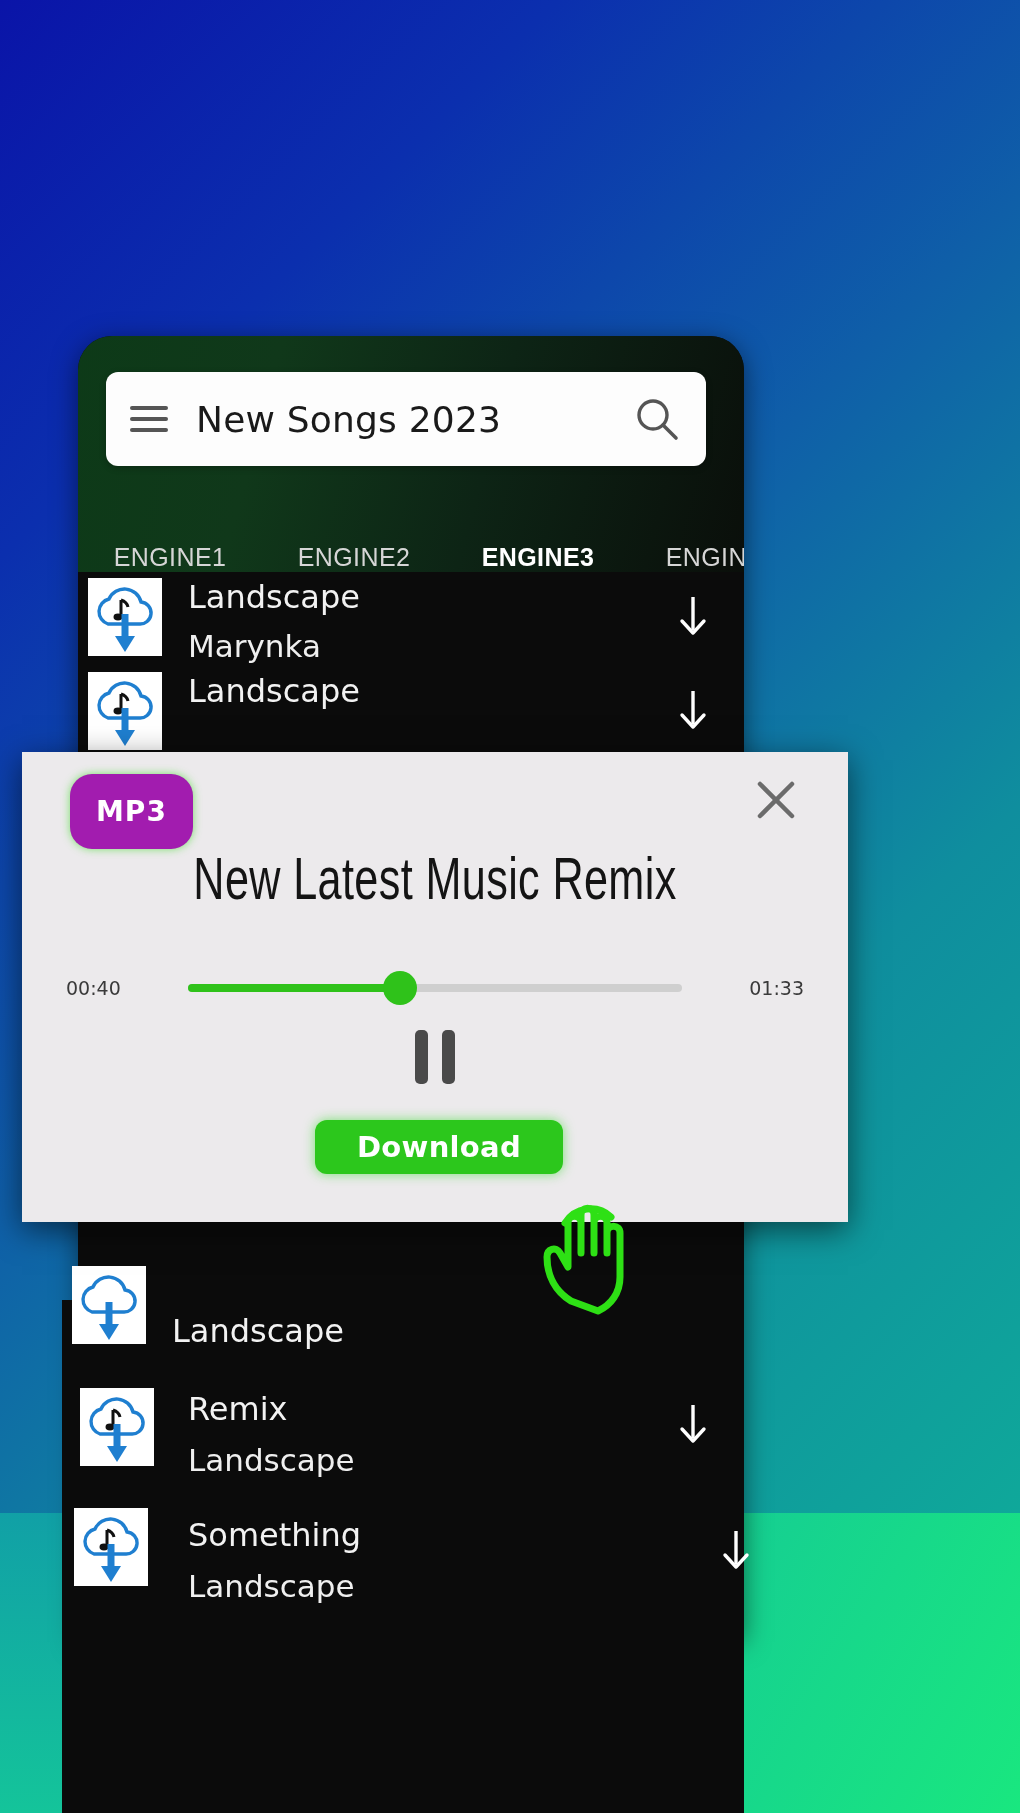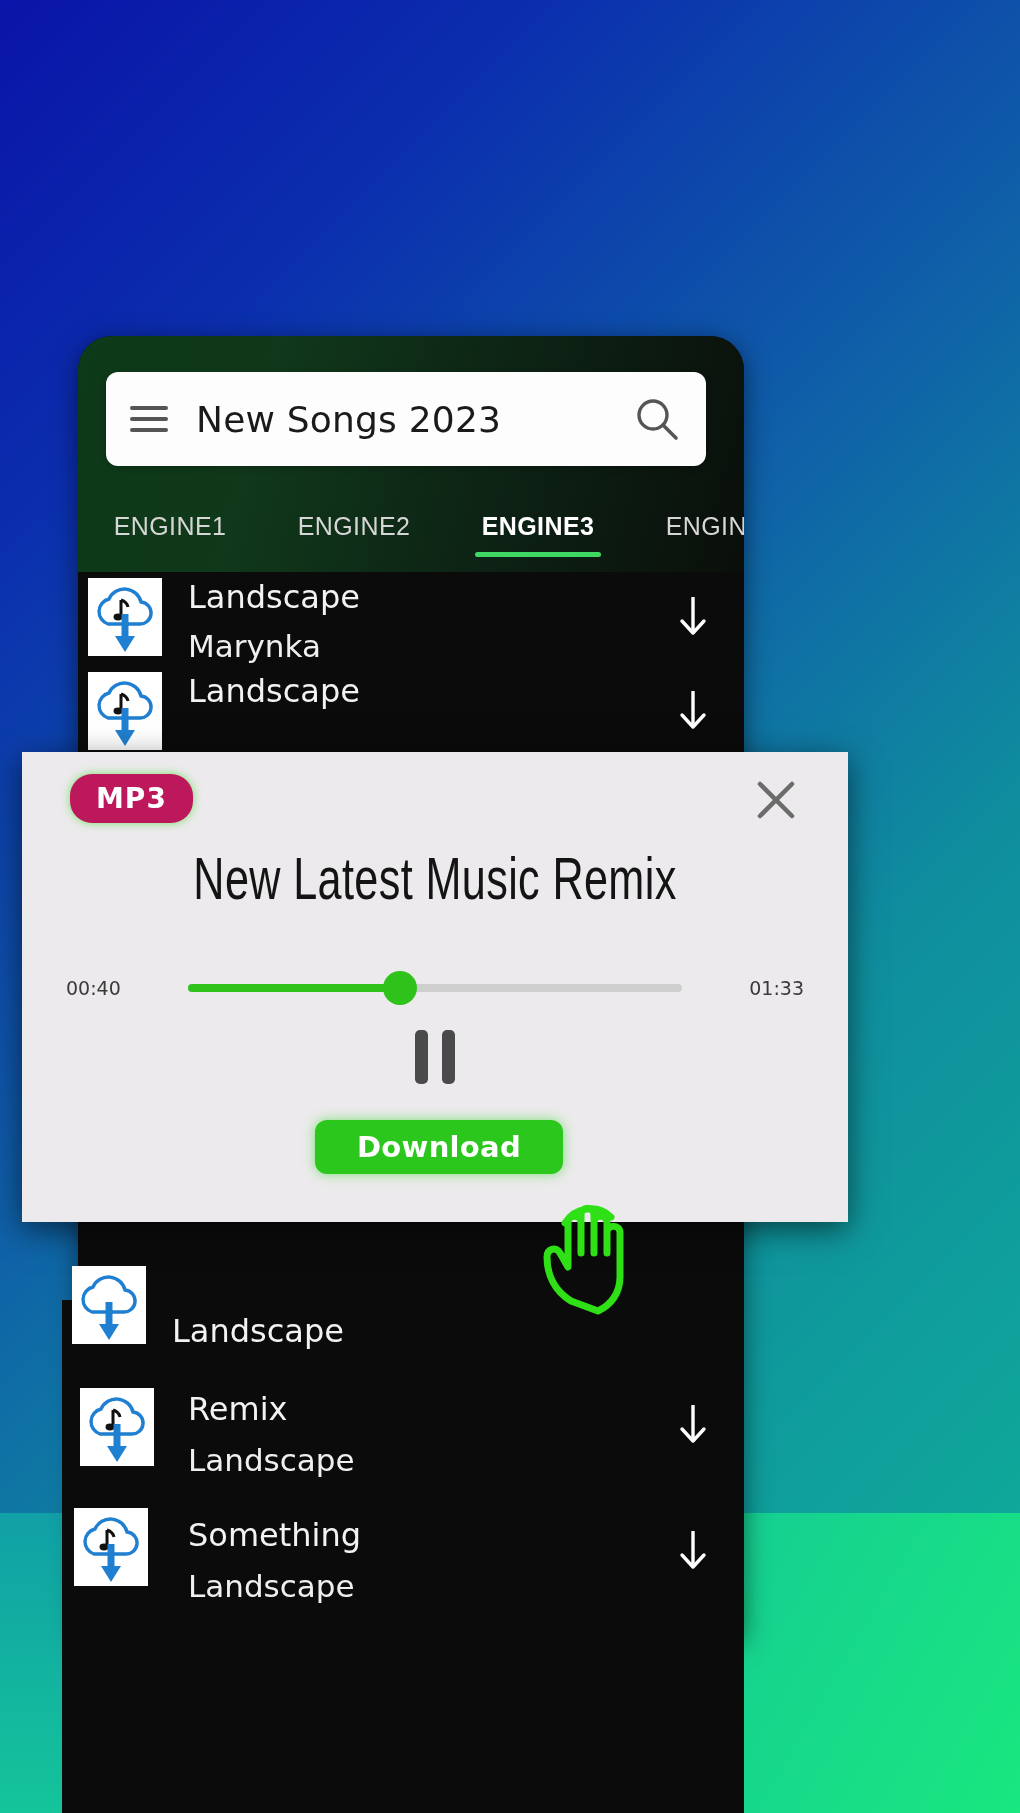--- a/index.html
+++ b/index.html
@@ -55,21 +55,21 @@
   .hamburger span{display:block;height:4px;background:#555;border-radius:2px;}
   .search-text{
     flex:1;margin-left:28px;font-size:36px;color:#1a1a1a;
     font-family:"DejaVu Sans",sans-serif;font-weight:400;letter-spacing:.2px;
   }
   .search-icon{flex:none;width:46px;height:46px;}
 
   
   .tabs{
     position:absolute;left:0;top:168px;width:736px;height:68px;
-    display:flex;align-items:flex-start;
+    display:flex;align-items:flex-end;
   }
   .tab{
     flex:1;text-align:center;position:relative;padding-top:8px;
     font-family:"Liberation Sans",sans-serif;
     font-size:25px;color:#d6d6d6;letter-spacing:.4px;
   }
   .tab.active{color:#ffffff;font-weight:700;}
   .tab.active .tab-underline{
     position:absolute;left:16%;right:16%;bottom:-16px;height:5px;
     background:#3fd862;border-radius:3px;
@@ -94,22 +94,22 @@
   }
 
   
   .dialog{
     position:absolute;left:22px;top:752px;width:826px;height:470px;
     background:#eceaec;
     box-shadow:0 8px 30px rgba(0,0,0,.55);
   }
   .mp3-badge{
     position:absolute;left:48px;top:22px;
-    background:#be185d;color:#ffffff;font-weight:700;font-size:28px;
-    padding:8px 26px;border-radius:22px;letter-spacing:1px;
+    background:#a21caf;color:#ffffff;font-weight:700;font-size:28px;
+    padding:21px 26px;border-radius:22px;letter-spacing:1px;
     font-family:"DejaVu Sans",sans-serif;
     box-shadow:0 0 8px rgba(80,220,60,.75);
   }
   .close-btn{
     position:absolute;right:48px;top:24px;width:48px;height:48px;cursor:pointer;
   }
   .dialog-title{
     position:absolute;left:0;top:92px;width:826px;text-align:center;
     font-family:"Liberation Sans",sans-serif;font-weight:400;
     font-size:60px;color:#141414;transform:scaleX(.72);letter-spacing:.5px;
@@ -269,21 +269,21 @@
       <span class="song-title" style="top:20px;left:126px;">Remix</span>
       <span class="song-sub" style="top:72px;left:126px;">Landscape</span>
       <span class="song-dl" style="top:32px;">
         <svg viewBox="0 0 30 46" width="30" height="46">
             <line x1="15" y1="3" x2="15" y2="36" stroke="#fff" stroke-width="3.4"></line>
             <polyline points="4,27 15,39 26,27" fill="none" stroke="#fff" stroke-width="3.4" stroke-linecap="round" stroke-linejoin="round"></polyline>
           </svg>
       </span>
     </div>
 
-    <div class="song-row" style="position:absolute;left:0;top:190px;width:682px;height:150px;">
+    <div class="song-row" style="position:absolute;left:0;top:190px;width:682px;height:150px;padding-left:43px;">
       <span class="song-icon" style="top:18px;left:12px;">
         <svg viewBox="0 0 74 78" width="74" height="78">
           <path d="M20 46 a13 13 0 0 1 1 -25 a17 17 0 0 1 32 3 a11 11 0 0 1 -2 22 Z" fill="none" stroke="#1f7fd0" stroke-width="3.4"></path>
           <path d="M33 22 l0 16 M33 22 q6 2 7 7" fill="none" stroke="#111" stroke-width="3"></path>
           <ellipse cx="30" cy="39" rx="4.5" ry="3.4" fill="#111"></ellipse>
           <line x1="37" y1="36" x2="37" y2="62" stroke="#1f7fd0" stroke-width="7"></line>
           <polygon points="27,58 47,58 37,74" fill="#1f7fd0"></polygon>
         </svg>
       </span>
       <span class="song-title" style="top:26px;left:126px;">Something</span>

